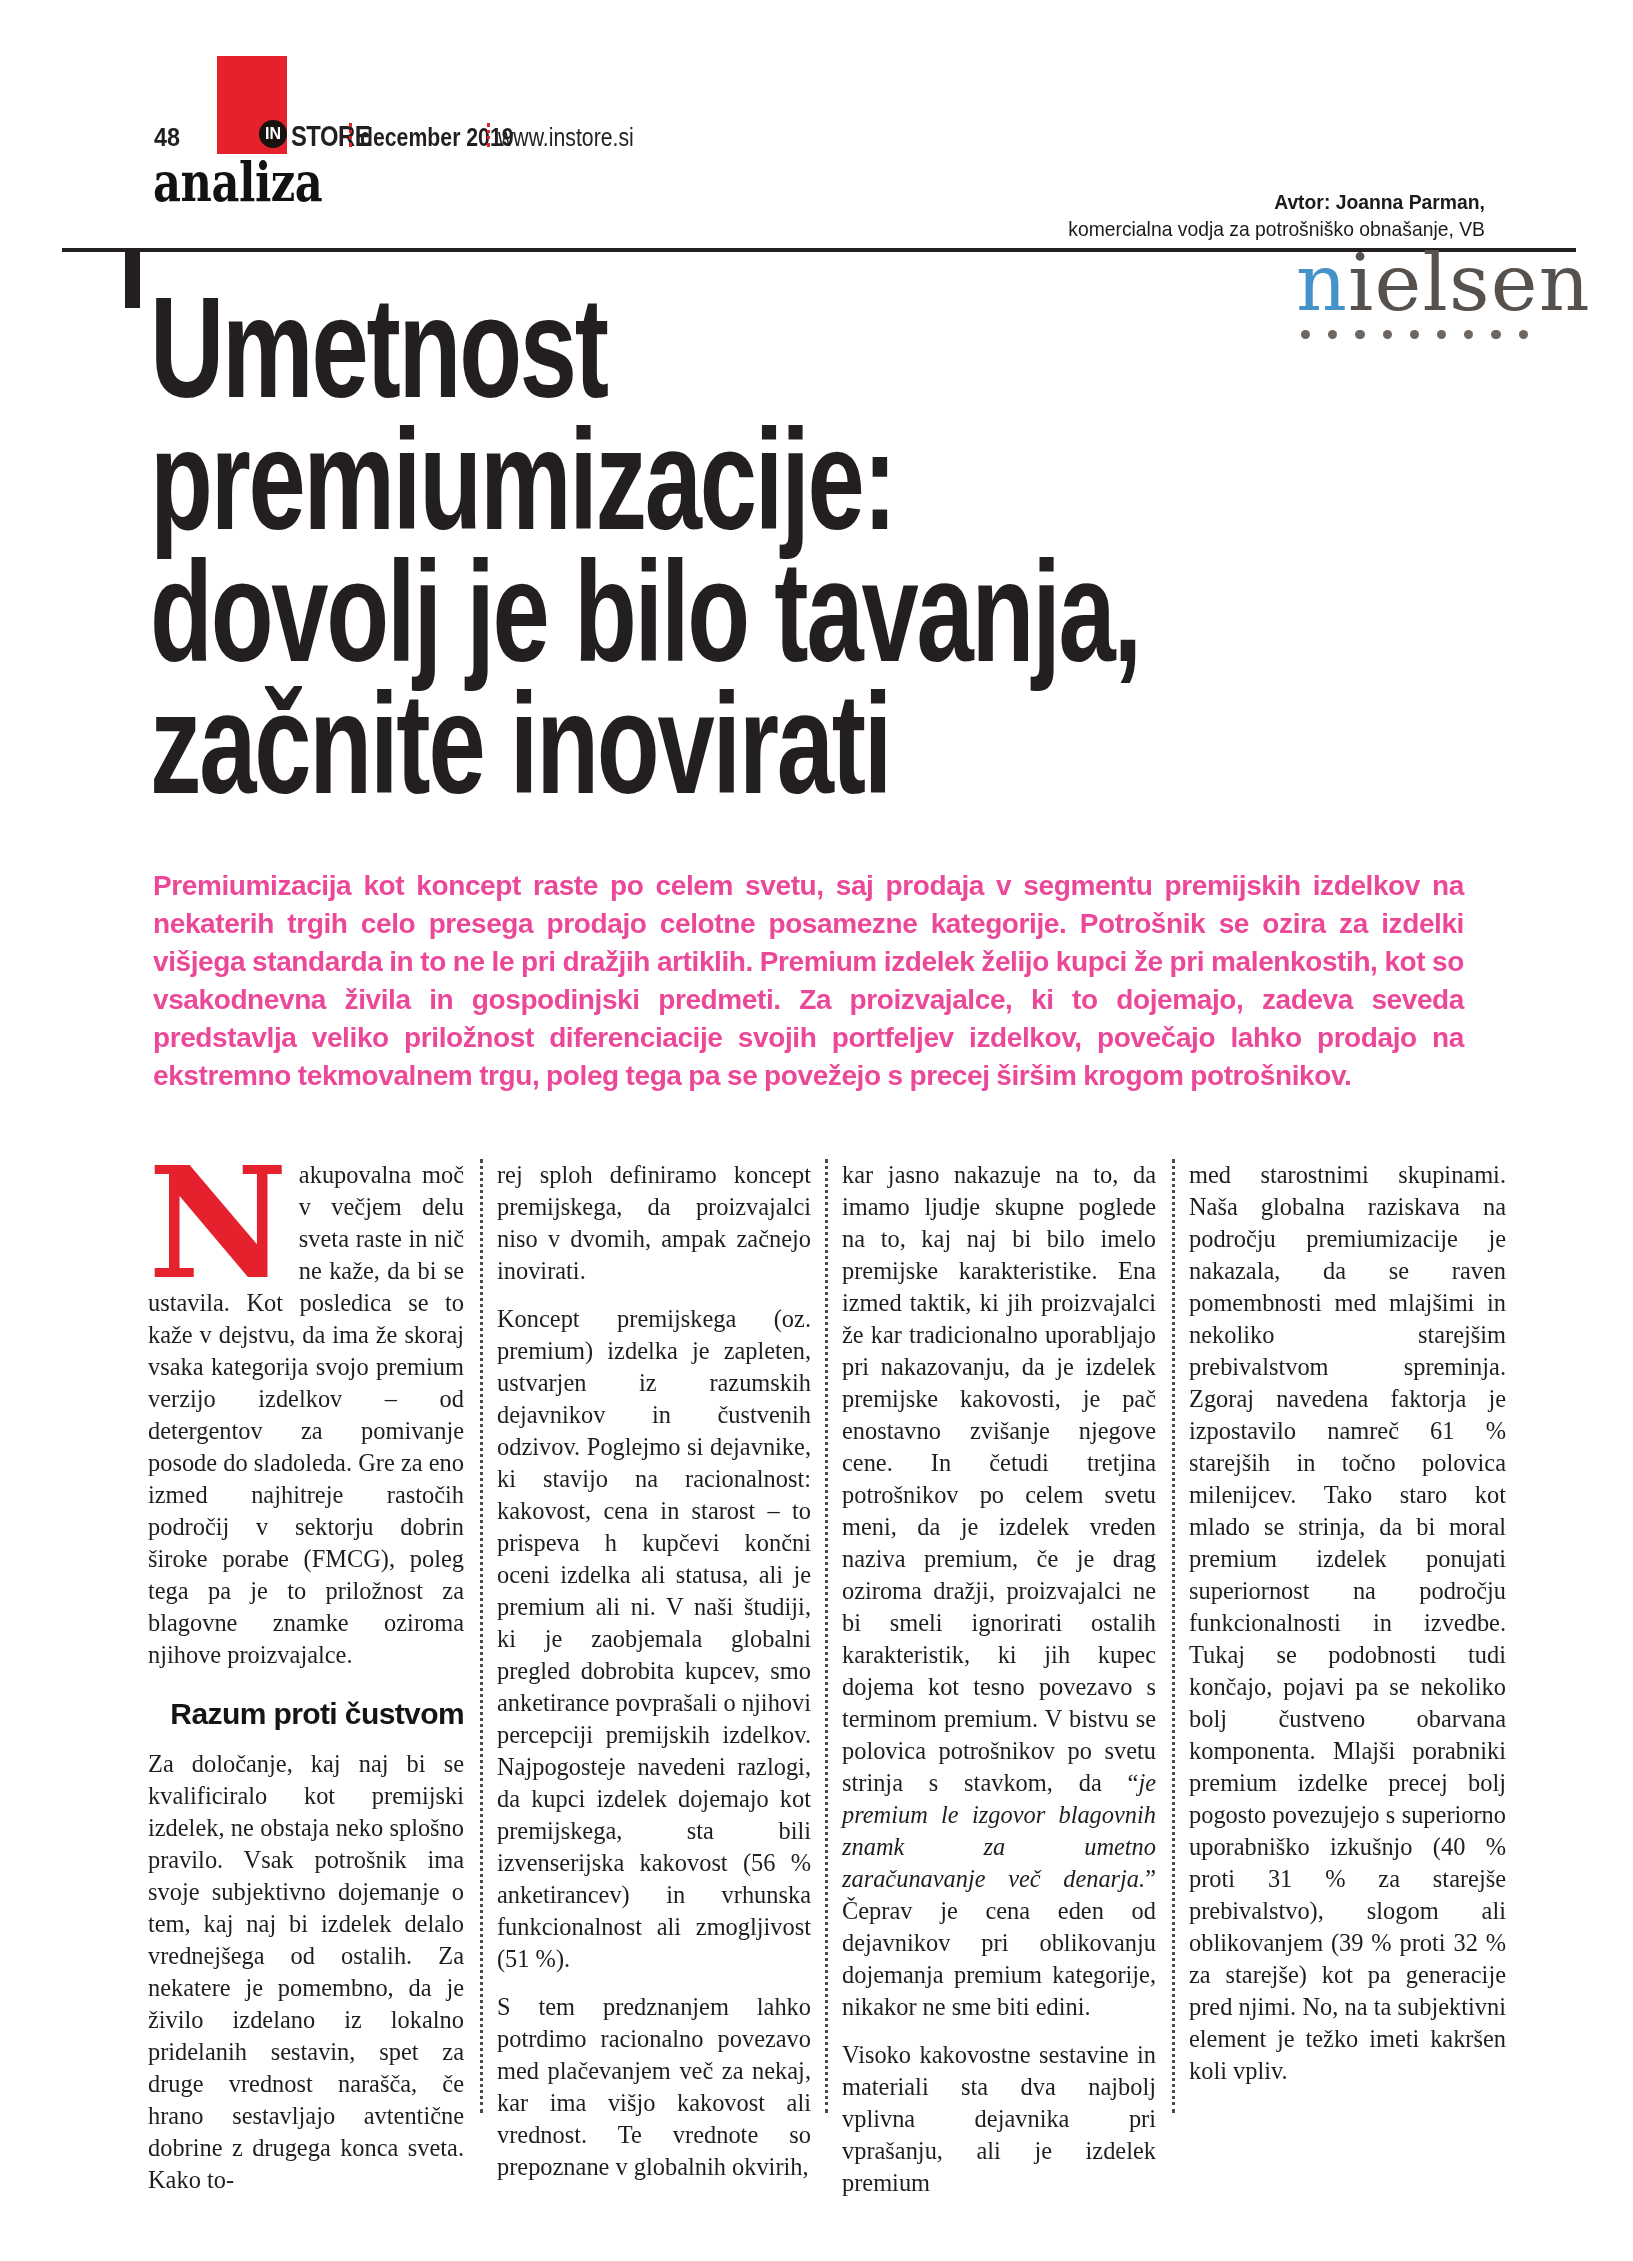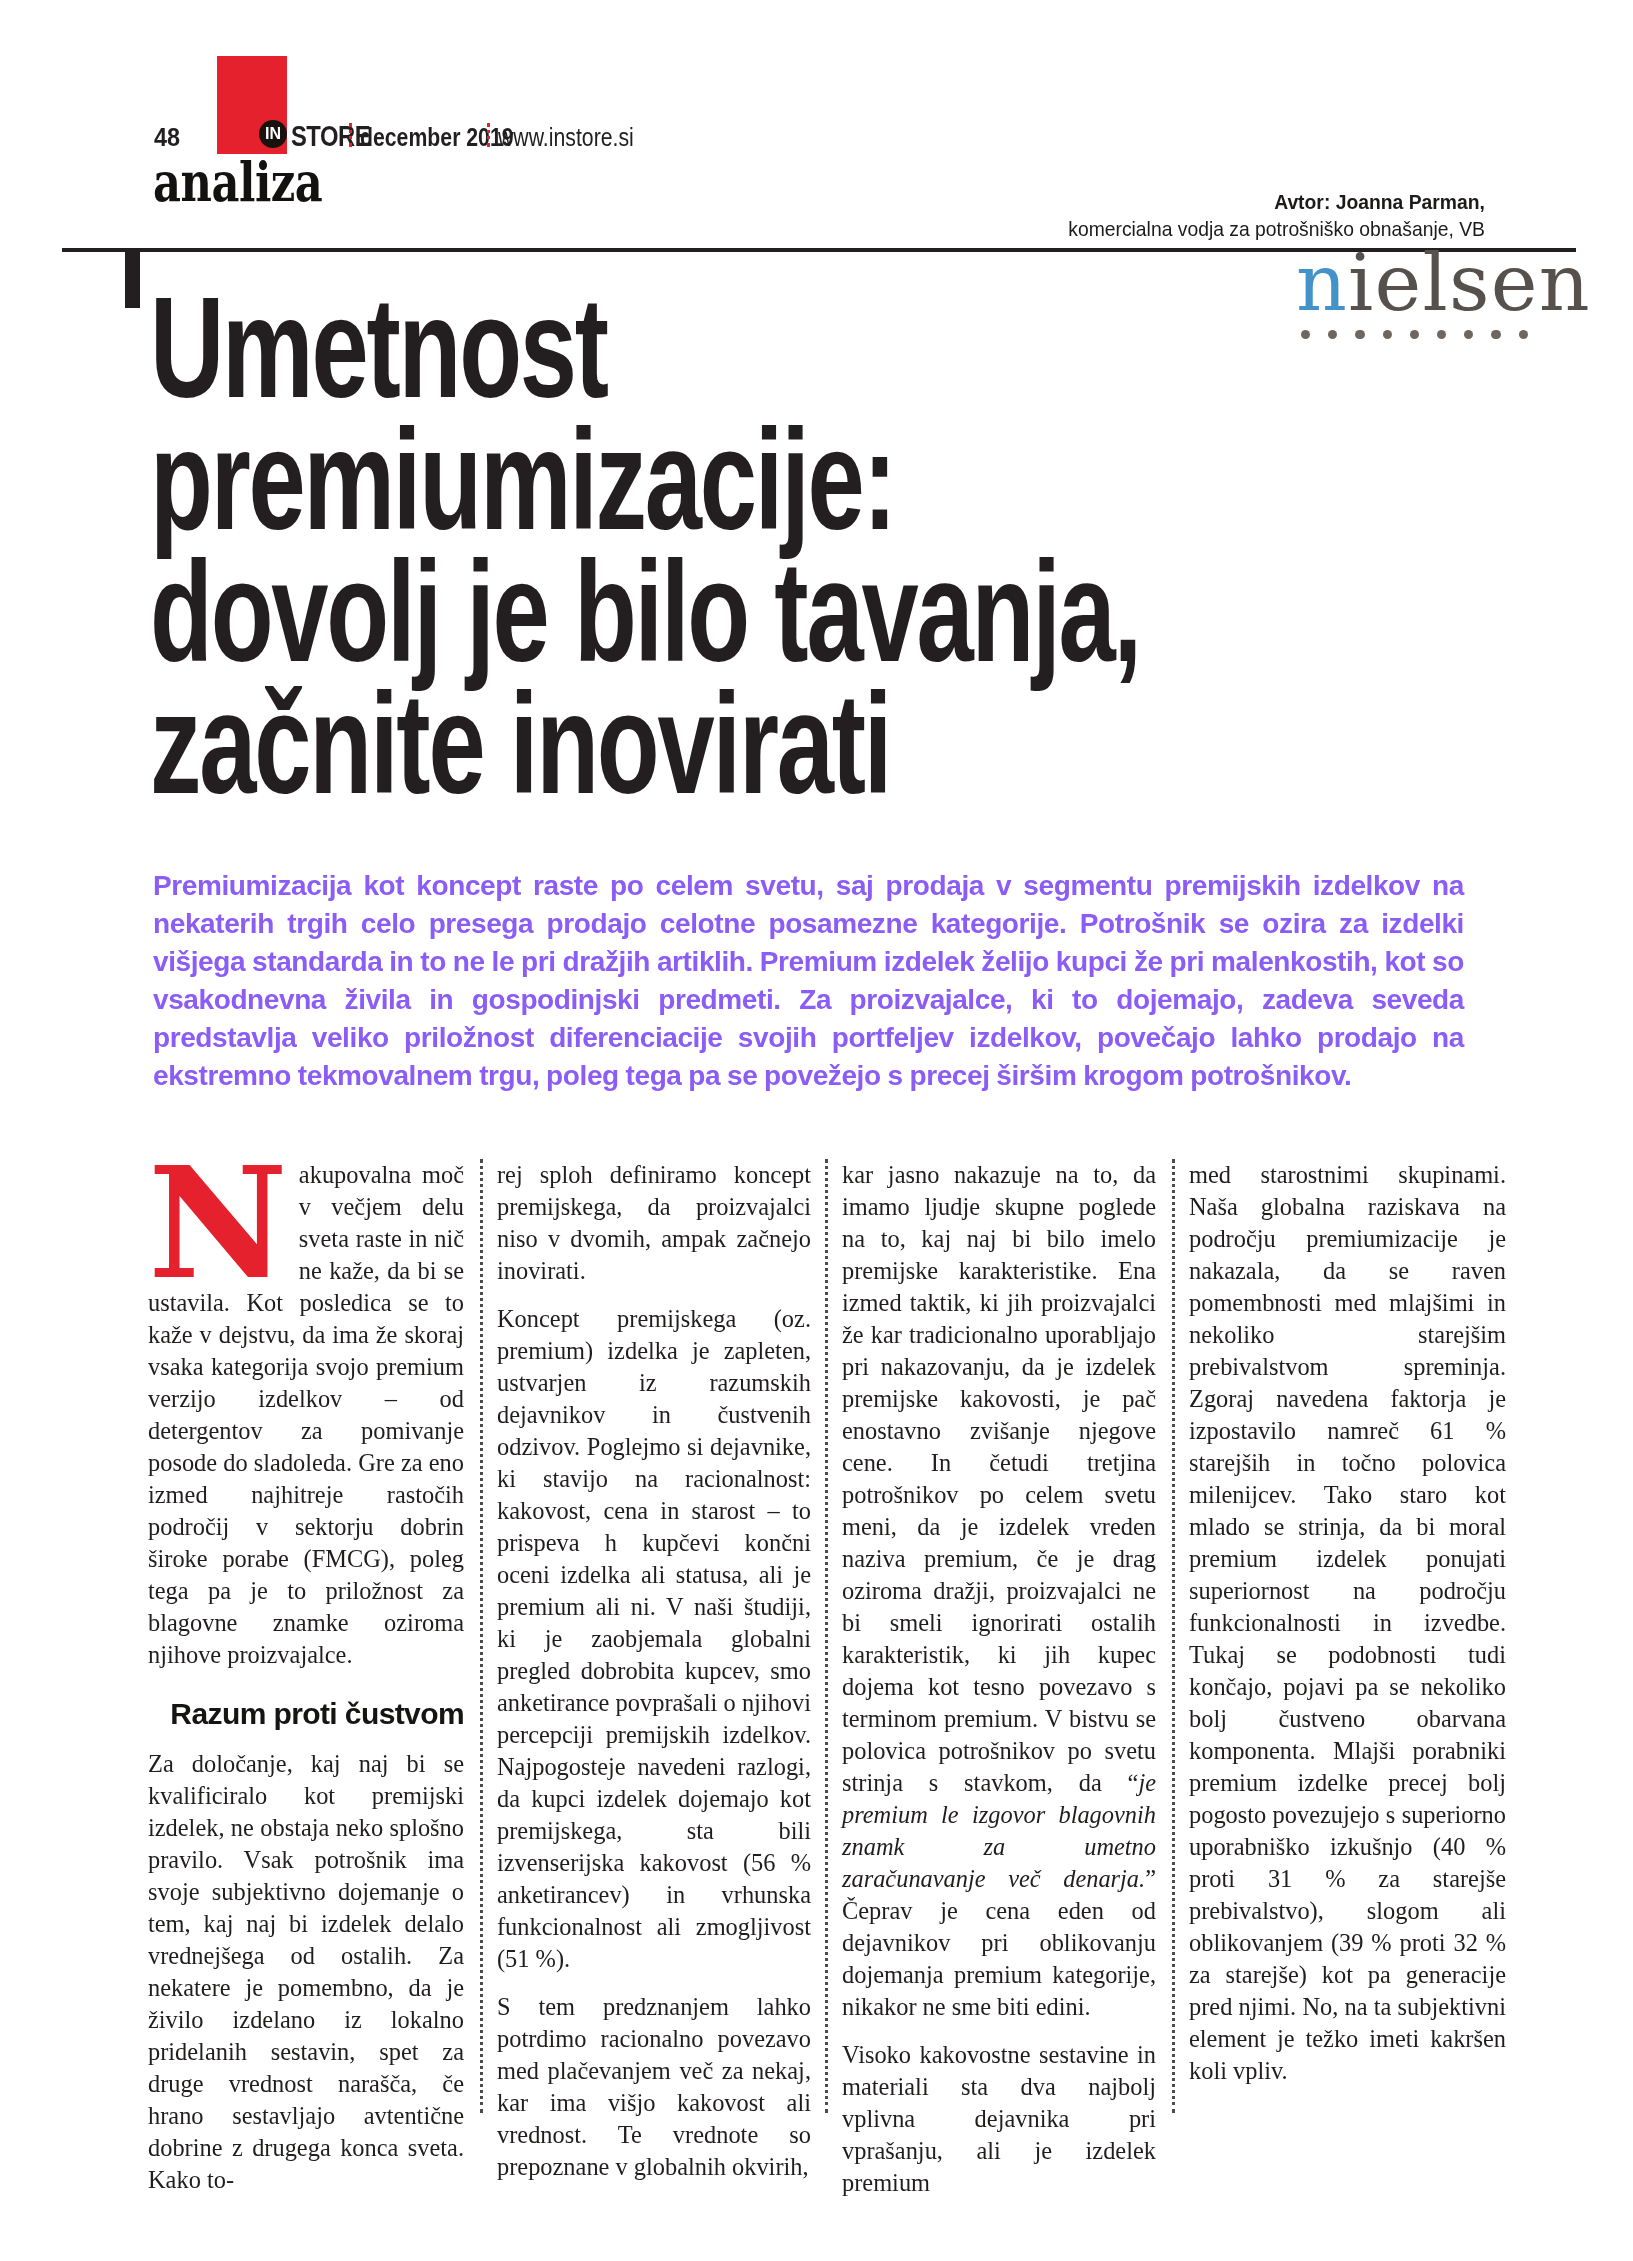--- a/index.html
+++ b/index.html
@@ -39,21 +39,21 @@
   .nielsen-word{font-family:"DejaVu Serif",serif;font-size:79px;line-height:1.0;letter-spacing:1.2px;color:var(--nielsen-gray);white-space:nowrap;}
   .nielsen-word .n-blue{color:var(--nielsen-blue);}
   .nielsen-dots{margin-top:7.3px;margin-left:4.9px;width:227px;display:flex;justify-content:space-between;}
   .ndot{width:9.2px;height:9.2px;border-radius:50%;background:var(--dot-gray);}
 
   
   .headline{position:absolute;left:150px;top:282px;color:var(--ink);}
   .hl{font-size:143px;line-height:132px;font-weight:bold;letter-spacing:-3.1px;transform:scaleX(.72);transform-origin:0 0;white-space:nowrap;}
 
   
-  .standfirst{position:absolute;left:153px;top:867px;width:1311px;font-size:28px;font-weight:bold;line-height:38px;text-align:justify;letter-spacing:-0.4px;word-spacing:-0.6px;color:#8b5cf6;}
+  .standfirst{position:absolute;left:153px;top:867px;width:1311px;font-size:28px;font-weight:bold;line-height:38px;text-align:justify;letter-spacing:-0.4px;word-spacing:-0.6px;color:#ec4899;}
 
   
   .col{position:absolute;top:1159px;font-family:"Liberation Serif",serif;font-size:24.4px;line-height:32px;text-align:justify;color:var(--body-ink);}
   .col p{margin:0 0 16px 0;}
   .col1{left:148px;width:316px;}
   .col2{left:497px;width:314px;font-family:Liberation Serif, serif;}
   .col3{left:842px;width:314px;}
   .col4{left:1189px;width:317px;}
   .colsep{position:absolute;top:1159px;height:954px;width:0;border-left:3.1px dotted var(--sep-gray);}
   .cs1{left:480px;}

